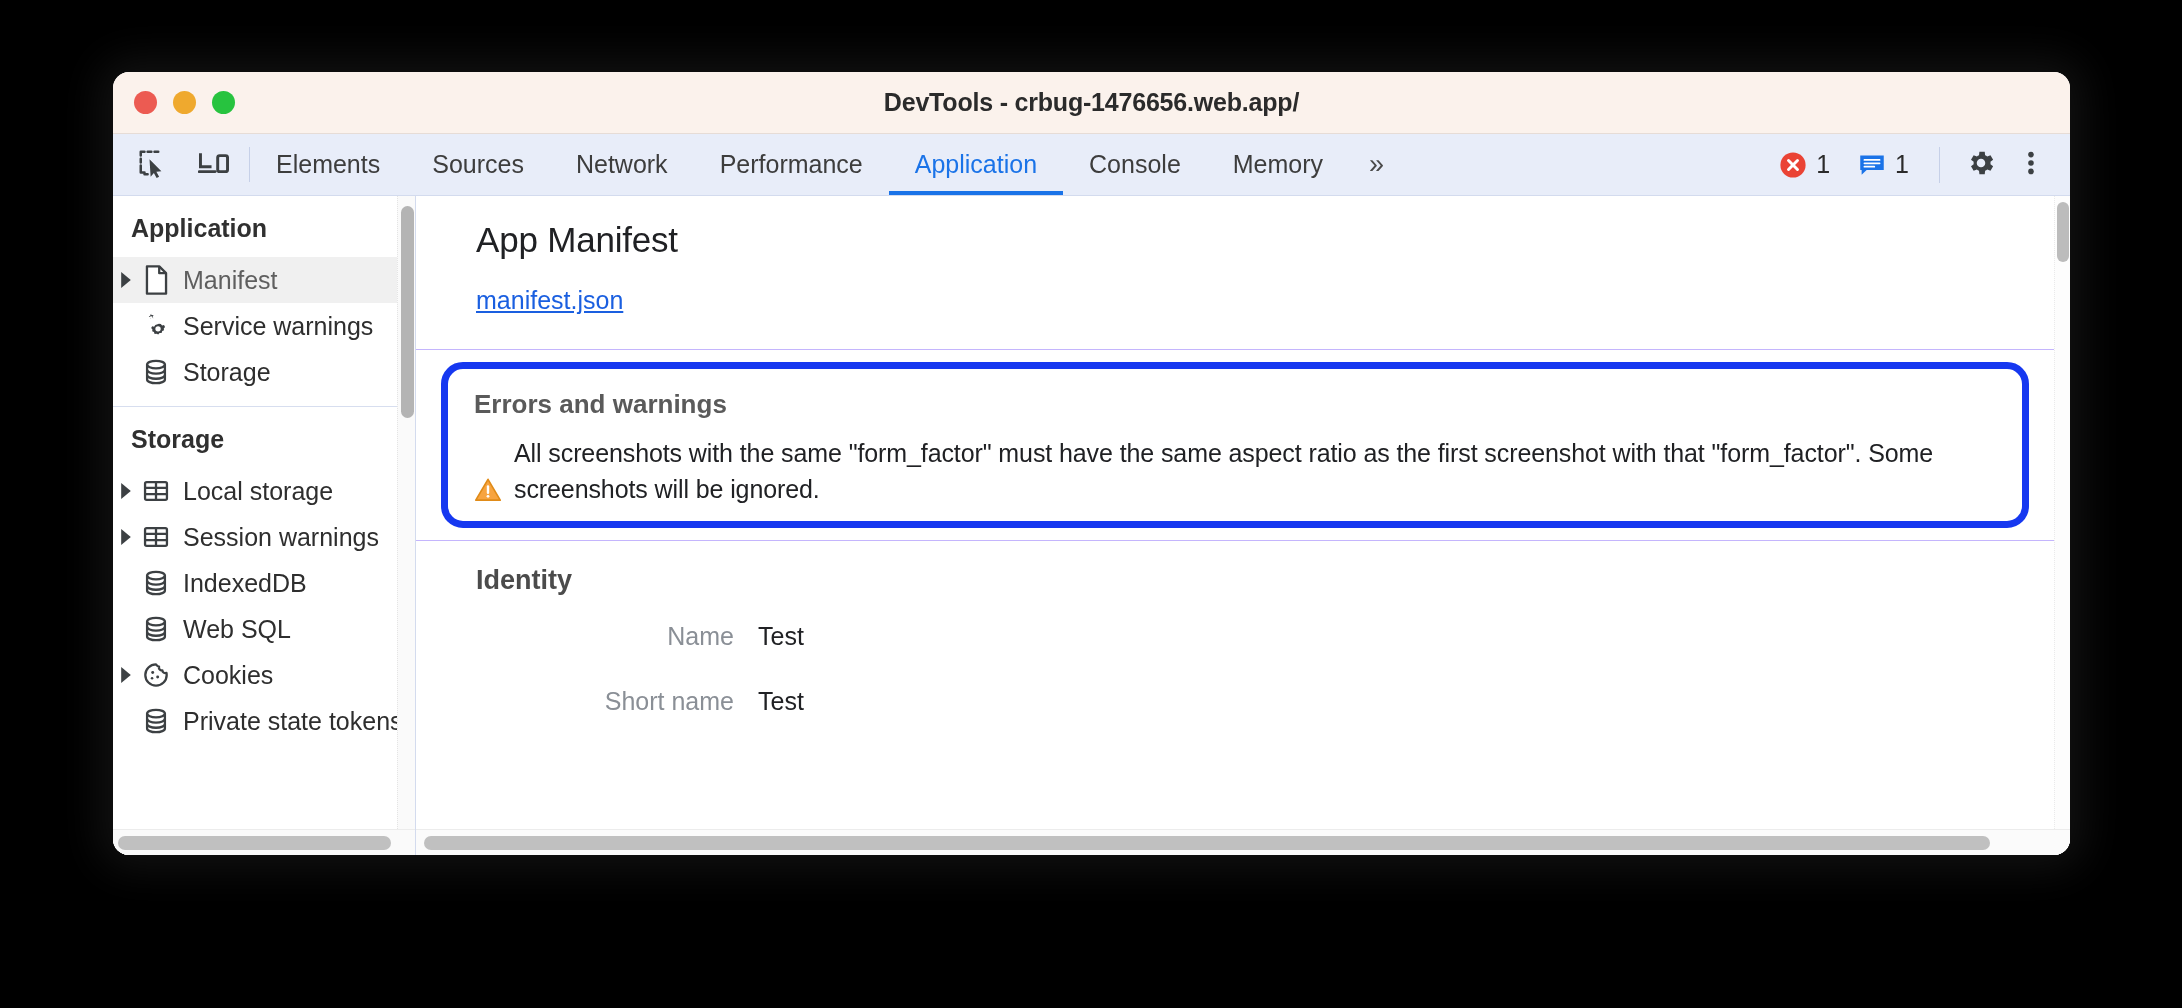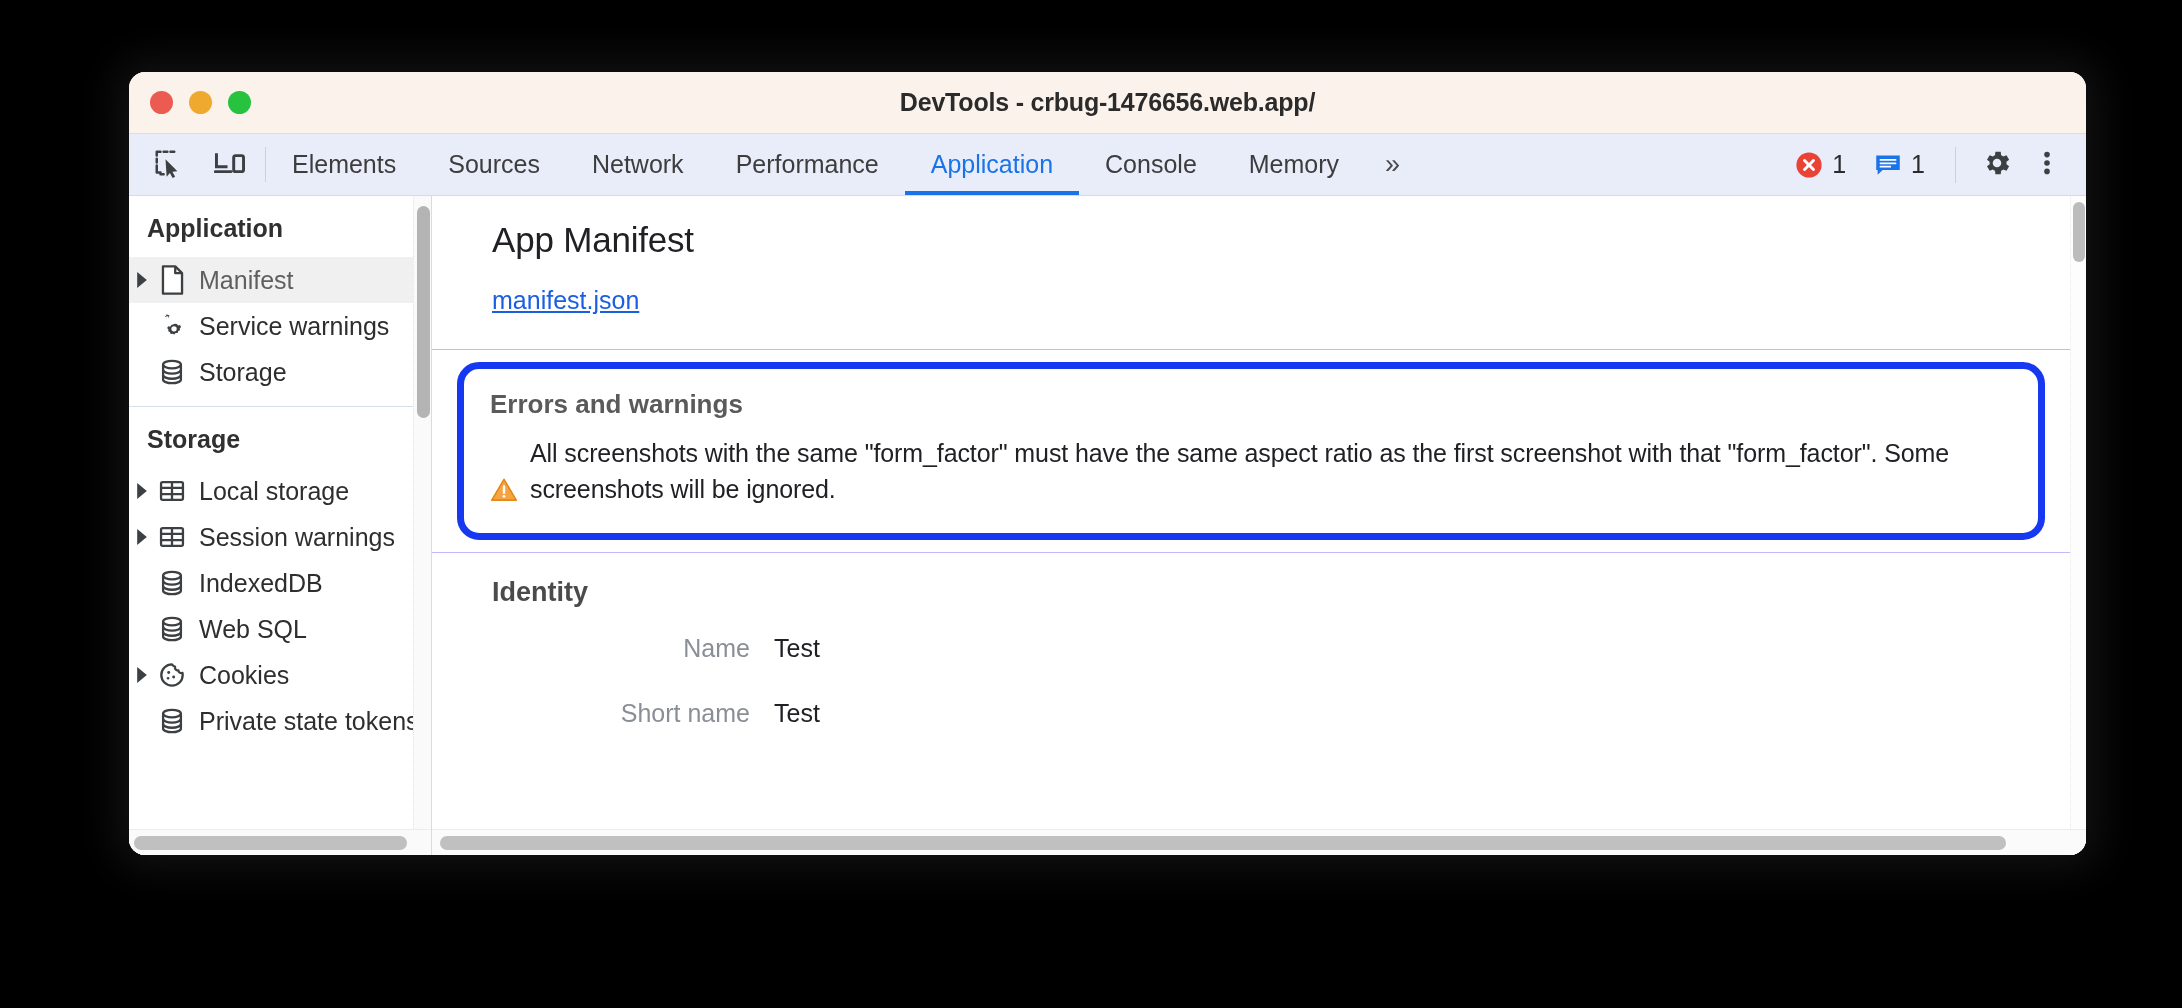--- a/index.html
+++ b/index.html
@@ -15,21 +15,21 @@
   #stage {
     position: relative;
     width: 2182px;
     height: 1008px;
     background: #000000;
   }
 
   
   #window {
     position: absolute;
-    left: 129px;
+    left: 113px;
     top: 72px;
     width: 1957px;
     height: 783px;
     border-radius: 16px;
     overflow: hidden;
     background: #ffffff;
     box-shadow: 0 0 42px 14px rgba(255,255,255,0.07);
   }
 
   
@@ -243,21 +243,21 @@
     text-decoration: underline;
     cursor: pointer;
     display: inline-block;
   }
 
   .errbox-wrap { padding: 12px 25px 12px 25px; }
   .errbox {
     border: 7px solid #1638f0;
     border-radius: 22px;
     background: #ffffff;
-    padding: 20px 26px 26px 26px;
+    padding: 20px 26px 14px 26px;
   }
   .errbox-title {
     font-size: 26px;
     font-weight: bold;
     color: #5a5a5a;
     margin-bottom: 16px;
   }
   .err-row {
     display: flex;
     align-items: flex-end;

